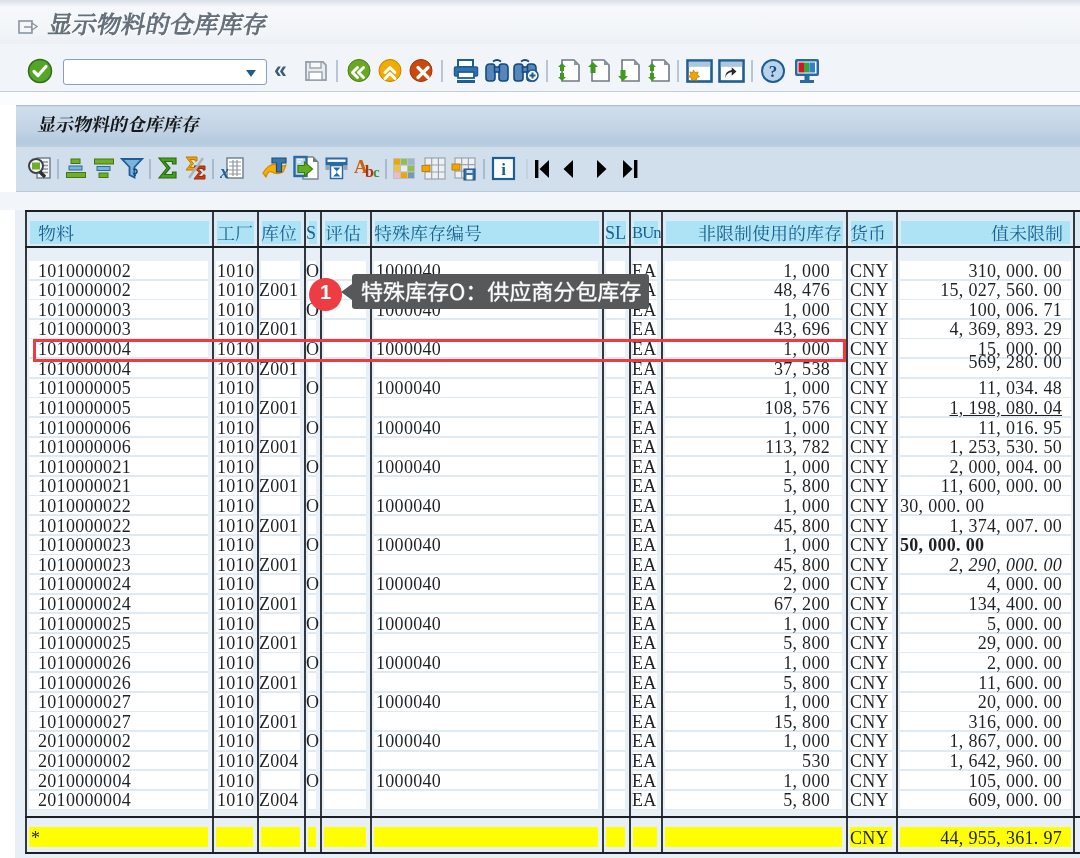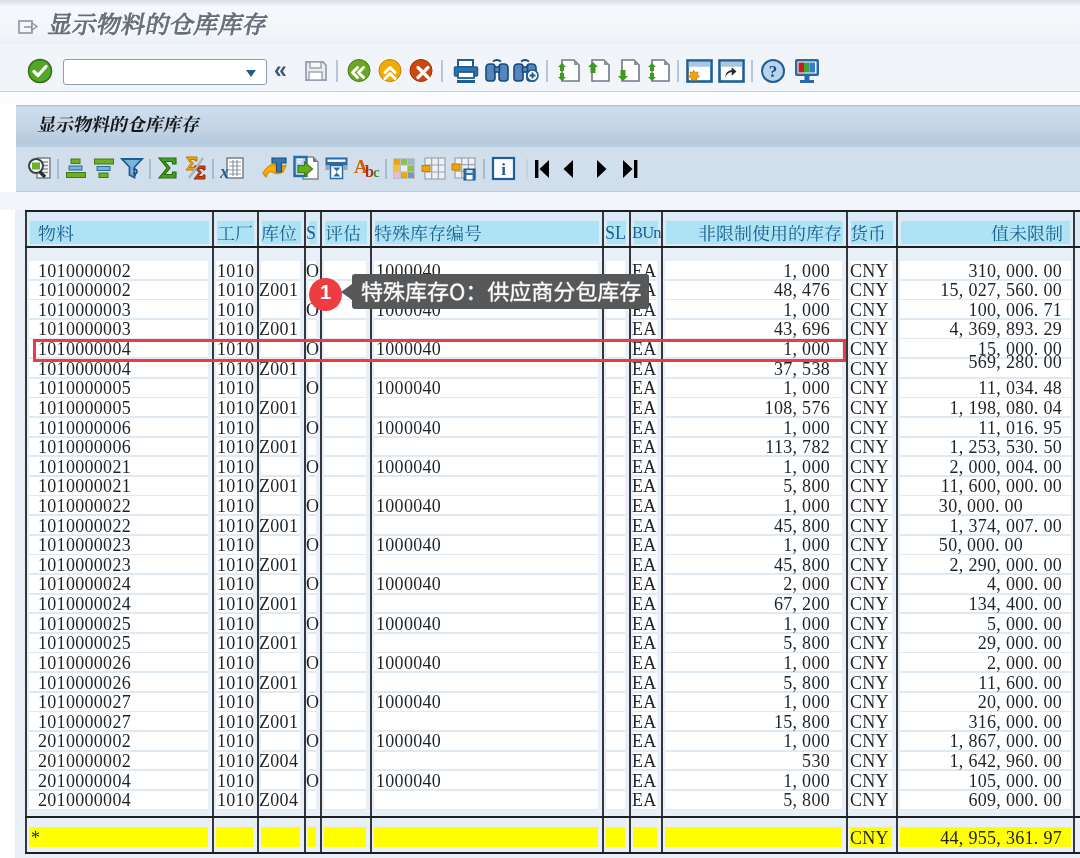--- a/index.html
+++ b/index.html
@@ -124,21 +124,21 @@
 <div class="t" style="left:632px;top:379.2px;height:18px;line-height:18px;">EA</div>
 <div class="t" style="left:660px;top:379.2px;width:170px;height:18px;line-height:18px;text-align:right;">1, 000</div>
 <div class="t" style="left:850px;top:379.2px;height:18px;line-height:18px;">CNY</div>
 <div class="t" style="left:900px;top:379.2px;width:162px;height:18px;line-height:18px;text-align:right;">11, 034. 48</div>
 <div class="t" style="left:38px;top:398.8px;height:18px;line-height:18px;">1010000005</div>
 <div class="t" style="left:217px;top:398.8px;height:18px;line-height:18px;">1010</div>
 <div class="t" style="left:259px;top:398.8px;height:18px;line-height:18px;">Z001</div>
 <div class="t" style="left:632px;top:398.8px;height:18px;line-height:18px;">EA</div>
 <div class="t" style="left:660px;top:398.8px;width:170px;height:18px;line-height:18px;text-align:right;">108, 576</div>
 <div class="t" style="left:850px;top:398.8px;height:18px;line-height:18px;">CNY</div>
-<div class="t" style="left:900px;top:398.8px;width:162px;height:18px;line-height:18px;text-align:right;">1, 198, 080. 04</div>
+<div class="t" style="left:900px;top:398.8px;width:162px;height:18px;line-height:18px;text-align:right;text-decoration:underline;">1, 198, 080. 04</div>
 <div class="t" style="left:38px;top:418.5px;height:18px;line-height:18px;">1010000006</div>
 <div class="t" style="left:217px;top:418.5px;height:18px;line-height:18px;">1010</div>
 <div class="t" style="left:306px;top:418.5px;height:18px;line-height:18px;">O</div>
 <div class="t" style="left:376px;top:418.5px;height:18px;line-height:18px;">1000040</div>
 <div class="t" style="left:632px;top:418.5px;height:18px;line-height:18px;">EA</div>
 <div class="t" style="left:660px;top:418.5px;width:170px;height:18px;line-height:18px;text-align:right;">1, 000</div>
 <div class="t" style="left:850px;top:418.5px;height:18px;line-height:18px;">CNY</div>
 <div class="t" style="left:900px;top:418.5px;width:162px;height:18px;line-height:18px;text-align:right;">11, 016. 95</div>
 <div class="t" style="left:38px;top:438.1px;height:18px;line-height:18px;">1010000006</div>
 <div class="t" style="left:217px;top:438.1px;height:18px;line-height:18px;">1010</div>
@@ -162,43 +162,43 @@
 <div class="t" style="left:660px;top:477.3px;width:170px;height:18px;line-height:18px;text-align:right;">5, 800</div>
 <div class="t" style="left:850px;top:477.3px;height:18px;line-height:18px;">CNY</div>
 <div class="t" style="left:900px;top:477.3px;width:162px;height:18px;line-height:18px;text-align:right;">11, 600, 000. 00</div>
 <div class="t" style="left:38px;top:496.9px;height:18px;line-height:18px;">1010000022</div>
 <div class="t" style="left:217px;top:496.9px;height:18px;line-height:18px;">1010</div>
 <div class="t" style="left:306px;top:496.9px;height:18px;line-height:18px;">O</div>
 <div class="t" style="left:376px;top:496.9px;height:18px;line-height:18px;">1000040</div>
 <div class="t" style="left:632px;top:496.9px;height:18px;line-height:18px;">EA</div>
 <div class="t" style="left:660px;top:496.9px;width:170px;height:18px;line-height:18px;text-align:right;">1, 000</div>
 <div class="t" style="left:850px;top:496.9px;height:18px;line-height:18px;">CNY</div>
-<div class="t" style="left:900px;top:496.9px;width:162px;height:18px;line-height:18px;text-align:center;">30, 000. 00</div>
+<div class="t" style="left:900px;top:496.9px;width:162px;height:18px;line-height:18px;text-align:left;">30, 000. 00</div>
 <div class="t" style="left:38px;top:516.6px;height:18px;line-height:18px;">1010000022</div>
 <div class="t" style="left:217px;top:516.6px;height:18px;line-height:18px;">1010</div>
 <div class="t" style="left:259px;top:516.6px;height:18px;line-height:18px;">Z001</div>
 <div class="t" style="left:632px;top:516.6px;height:18px;line-height:18px;">EA</div>
 <div class="t" style="left:660px;top:516.6px;width:170px;height:18px;line-height:18px;text-align:right;">45, 800</div>
 <div class="t" style="left:850px;top:516.6px;height:18px;line-height:18px;">CNY</div>
 <div class="t" style="left:900px;top:516.6px;width:162px;height:18px;line-height:18px;text-align:right;">1, 374, 007. 00</div>
 <div class="t" style="left:38px;top:536.2px;height:18px;line-height:18px;">1010000023</div>
 <div class="t" style="left:217px;top:536.2px;height:18px;line-height:18px;">1010</div>
 <div class="t" style="left:306px;top:536.2px;height:18px;line-height:18px;">O</div>
 <div class="t" style="left:376px;top:536.2px;height:18px;line-height:18px;">1000040</div>
 <div class="t" style="left:632px;top:536.2px;height:18px;line-height:18px;">EA</div>
 <div class="t" style="left:660px;top:536.2px;width:170px;height:18px;line-height:18px;text-align:right;">1, 000</div>
 <div class="t" style="left:850px;top:536.2px;height:18px;line-height:18px;">CNY</div>
-<div class="t" style="left:900px;top:536.2px;width:162px;height:18px;line-height:18px;text-align:center;">50, 000. 00</div>
+<div class="t" style="left:900px;top:536.2px;width:162px;height:18px;line-height:18px;text-align:left;font-weight:bold;">50, 000. 00</div>
 <div class="t" style="left:38px;top:555.8px;height:18px;line-height:18px;">1010000023</div>
 <div class="t" style="left:217px;top:555.8px;height:18px;line-height:18px;">1010</div>
 <div class="t" style="left:259px;top:555.8px;height:18px;line-height:18px;">Z001</div>
 <div class="t" style="left:632px;top:555.8px;height:18px;line-height:18px;">EA</div>
 <div class="t" style="left:660px;top:555.8px;width:170px;height:18px;line-height:18px;text-align:right;">45, 800</div>
 <div class="t" style="left:850px;top:555.8px;height:18px;line-height:18px;">CNY</div>
-<div class="t" style="left:900px;top:555.8px;width:162px;height:34px;line-height:18px;text-align:right;">2, 290, 000. 00</div>
+<div class="t" style="left:900px;top:555.8px;width:162px;height:34px;line-height:18px;text-align:right;font-style:italic;">2, 290, 000. 00</div>
 <div class="t" style="left:38px;top:575.4px;height:18px;line-height:18px;">1010000024</div>
 <div class="t" style="left:217px;top:575.4px;height:18px;line-height:18px;">1010</div>
 <div class="t" style="left:306px;top:575.4px;height:18px;line-height:18px;">O</div>
 <div class="t" style="left:376px;top:575.4px;height:18px;line-height:18px;">1000040</div>
 <div class="t" style="left:632px;top:575.4px;height:18px;line-height:18px;">EA</div>
 <div class="t" style="left:660px;top:575.4px;width:170px;height:18px;line-height:18px;text-align:right;">2, 000</div>
 <div class="t" style="left:850px;top:575.4px;height:18px;line-height:18px;">CNY</div>
 <div class="t" style="left:900px;top:575.4px;width:162px;height:18px;line-height:18px;text-align:right;">4, 000. 00</div>
 <div class="t" style="left:38px;top:595.0px;height:18px;line-height:18px;">1010000024</div>
 <div class="t" style="left:217px;top:595.0px;height:18px;line-height:18px;">1010</div>

